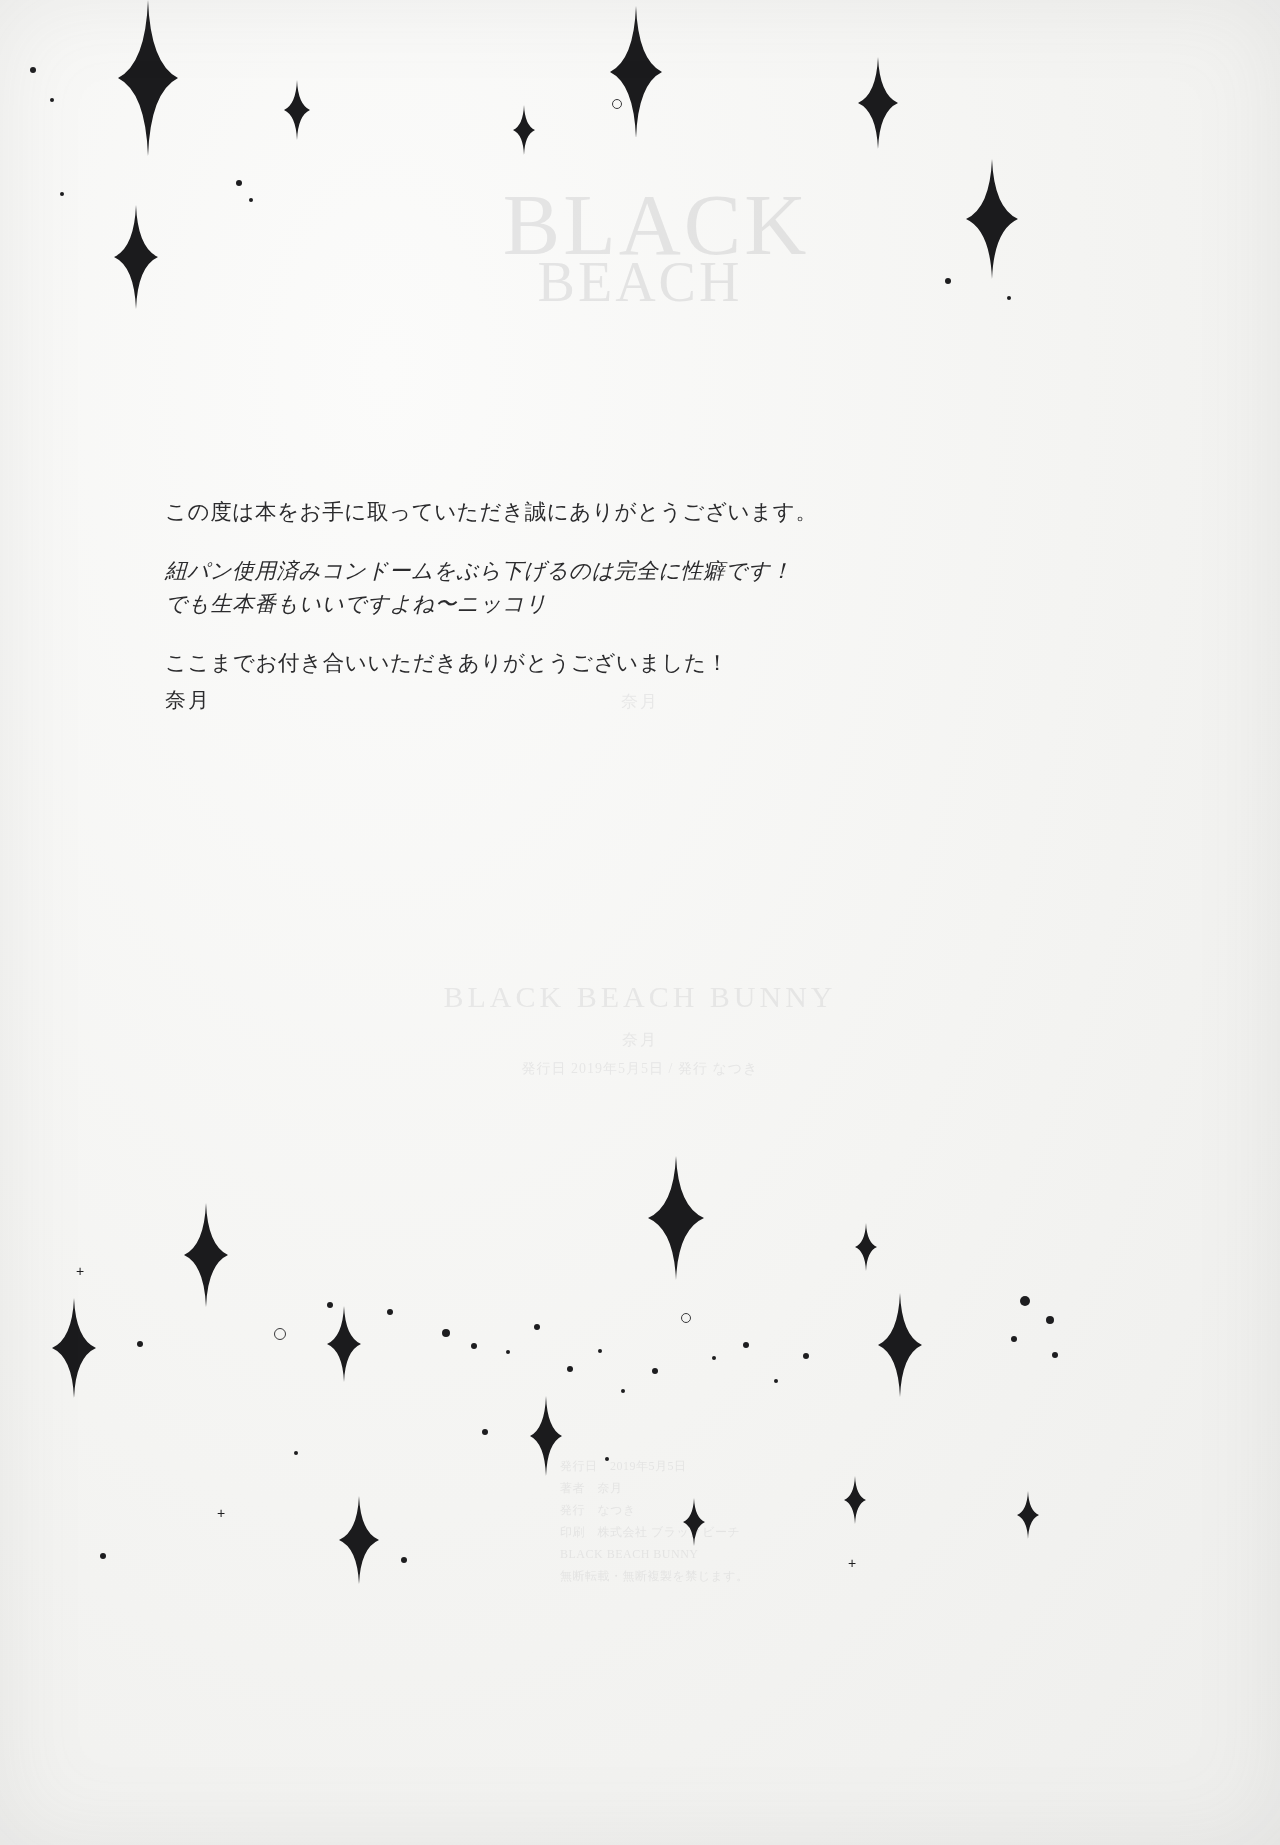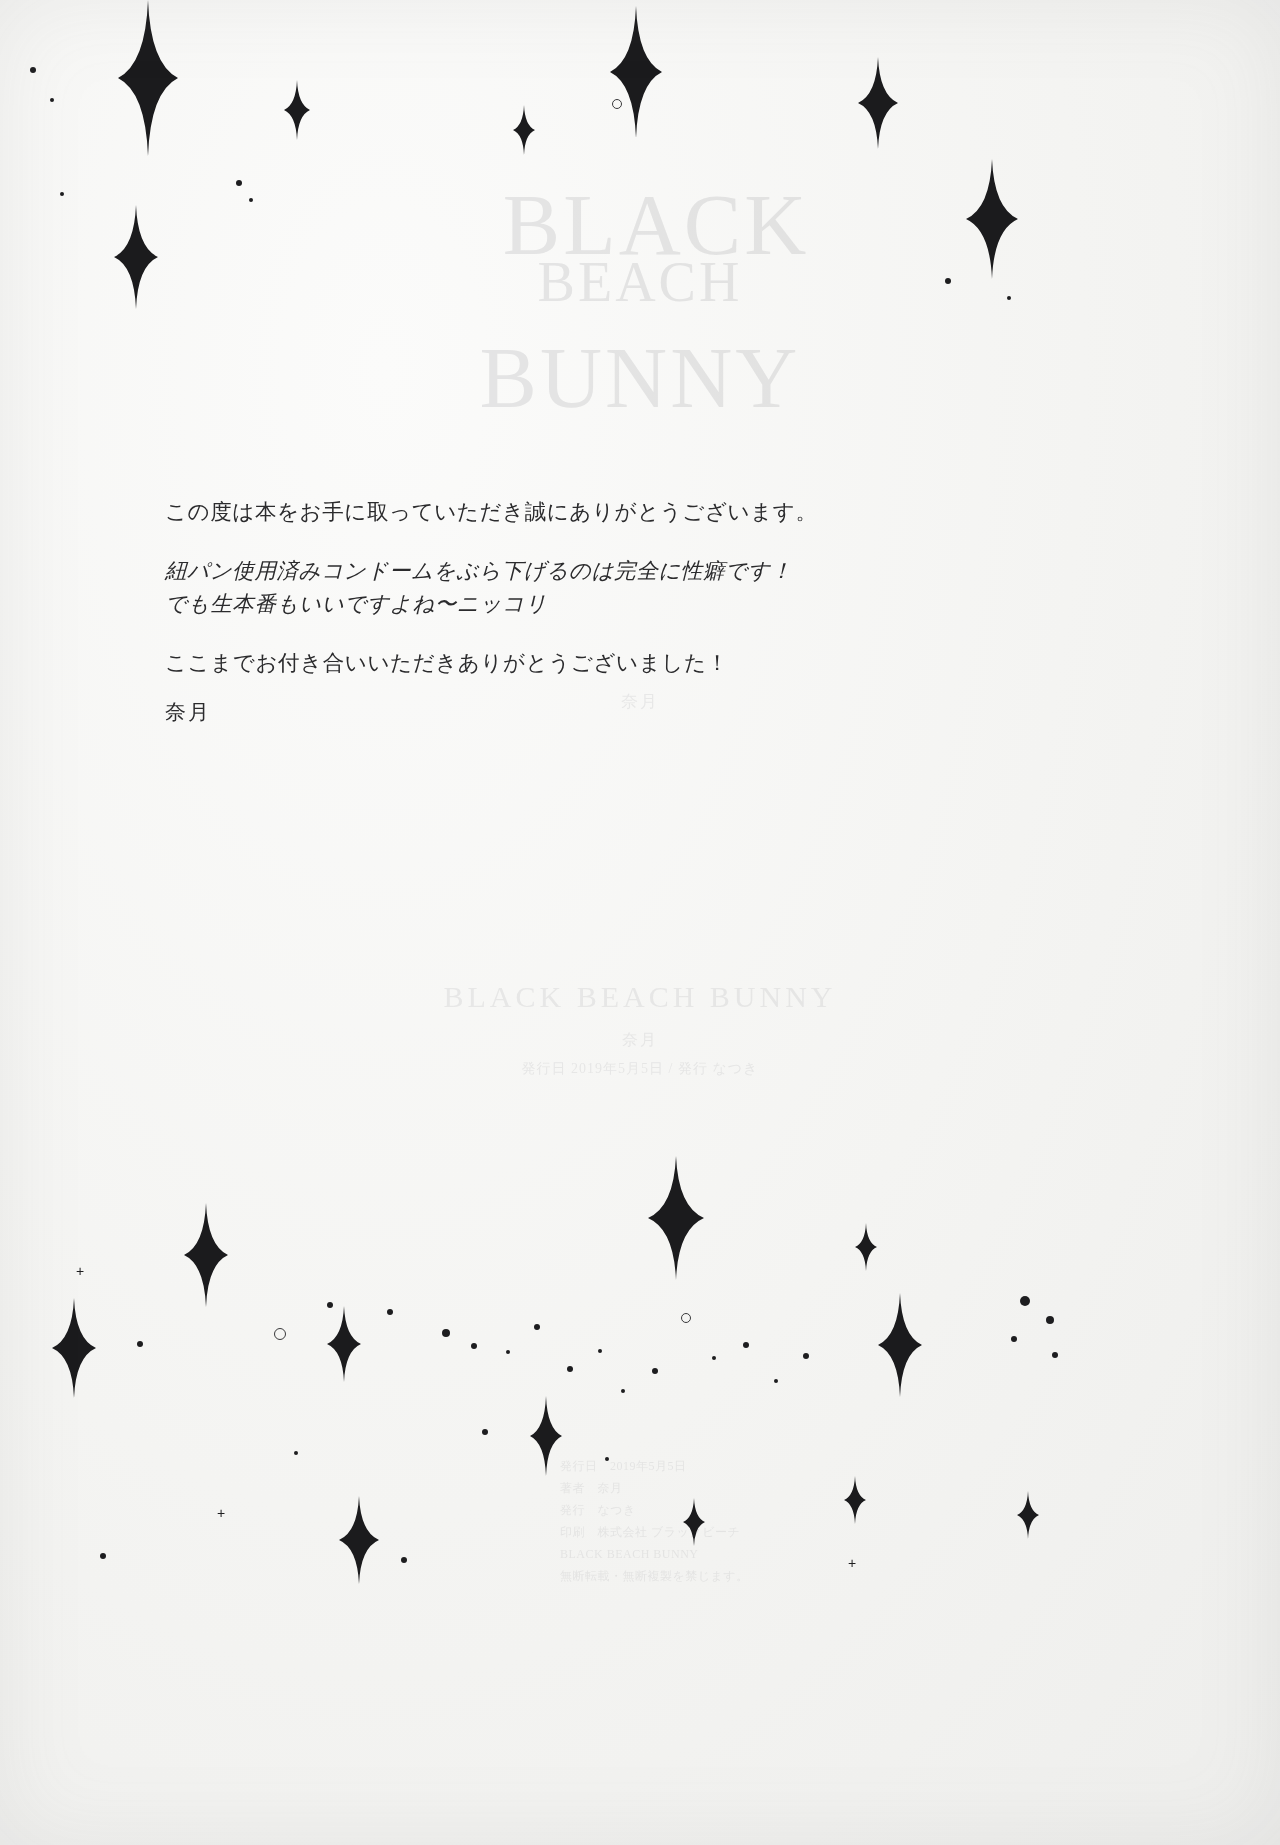--- a/index.html
+++ b/index.html
@@ -81,21 +81,21 @@
     left: 165px;
     top: 496px;
     width: 1000px;
     color: #2b2b2d;
     font-family: "Liberation Serif", serif;
     font-size: 21.5px;
     line-height: 33px;
     letter-spacing: 0.6px;
   }
   #letter p { margin: 0 0 26px 0; }
-  #letter p.tight { margin-bottom: 16px; }
+  #letter p.tight { margin-bottom: 4px; }
   .sig {
     margin-top: 78px;
     font-size: 21px;
     letter-spacing: 2px;
   }
 
   
   .spark {
     position: absolute;
     transform: translate(-50%, -50%);
@@ -123,21 +123,20 @@
     font-family: "Liberation Sans", sans-serif;
   }
 </style>
 </head>
 <body>
 
 <div id="page">
 
   <div class="ghost-title ghost-l1">BLACK</div>
   <div class="ghost-title ghost-l2">BEACH</div>
-  <div class="ghost-title ghost-l3">BUNNY</div>
 
   <div class="ghost-block ghost-credit1">奈月</div>
   <div class="ghost-block ghost-credit2">BLACK BEACH BUNNY</div>
   <div class="ghost-block ghost-credit3">奈月</div>
   <div class="ghost-block ghost-credit4">発行日 2019年5月5日 / 発行 なつき</div>
 
   <div class="ghost-small ghost-fine" style="white-space: pre-line;">発行日　2019年5月5日
 著者　奈月
 発行　なつき
 印刷　株式会社 ブラックビーチ

